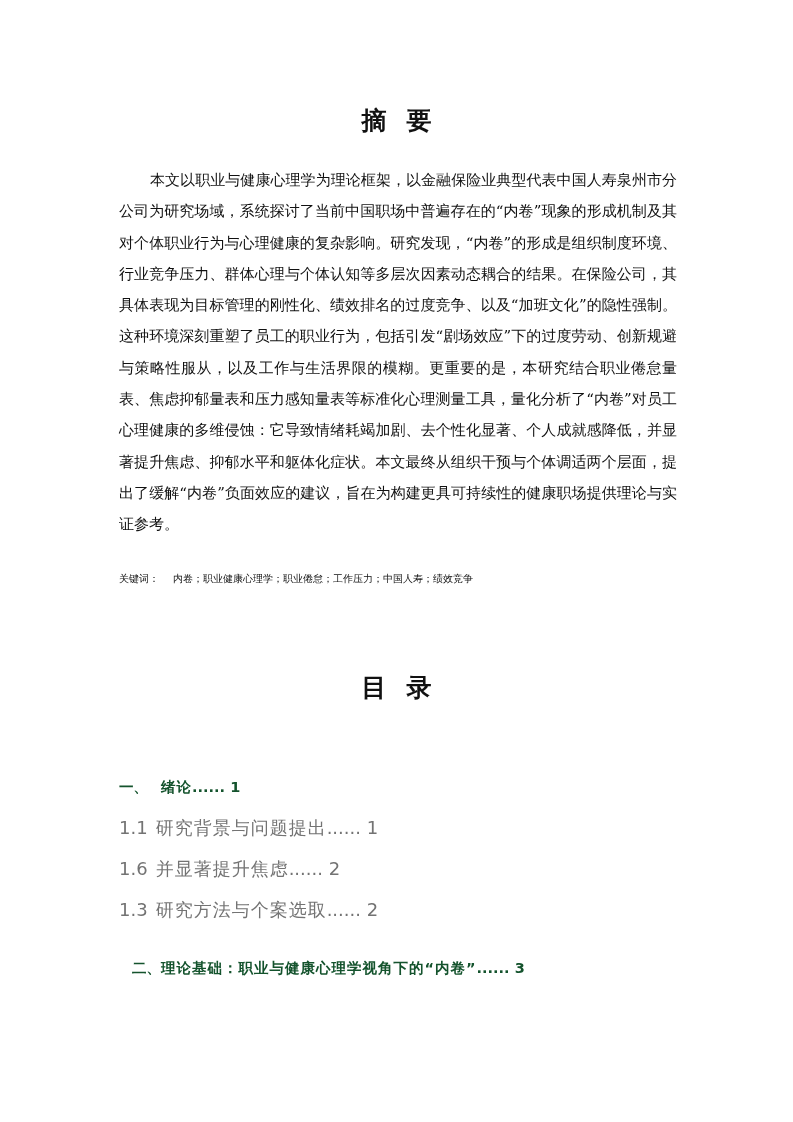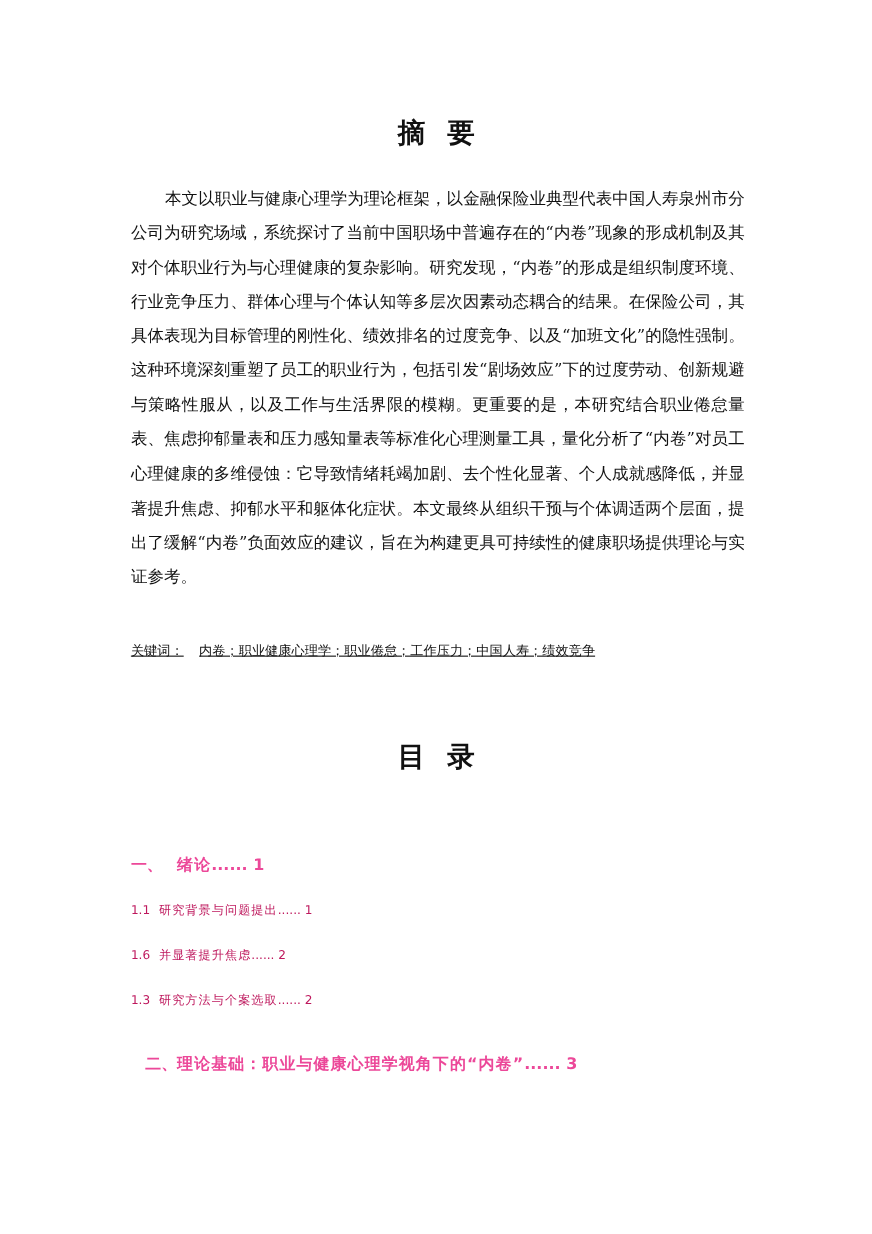--- a/index.html
+++ b/index.html
@@ -15,30 +15,30 @@
     font-weight: bold; font-size: 25px; letter-spacing: 0;
   }
   .title .gap { display: inline-block; width: 20px; }
   .abstract {
     position: absolute; left: 119px; top: 165px; width: 558px;
     font-size: 15px; line-height: 31.3px;
     text-align: justify; text-indent: 31px;
     margin: 0;
   }
   .keywords {
-    position: absolute; left: 119px; top: 579px; width: 580px;
-    font-size: 12px; line-height: 24px; white-space: nowrap; text-decoration: underline;
+    position: absolute; left: 119px; top: 567px; width: 580px;
+    font-size: 10px; line-height: 24px; white-space: nowrap;
   }
   .keywords .kw-label { margin-right: 14px; }
   .toc-item {
     position: absolute; left: 119px; white-space: nowrap;
     font-family: "DejaVu Sans", "Liberation Sans", sans-serif;
-    font-size: 11px; line-height: 20px; color: #be185d;
+    font-size: 18px; line-height: 20px; color: #737373;
   }
-  .toc-item.l1 { font-weight: bold; color: #ec4899; font-size: 14.5px; }
+  .toc-item.l1 { font-weight: bold; color: #14532d; font-size: 14.5px; }
   .toc-item.l1 .num { display: inline-block; width: 42px; }
   .toc-item.l2 .num { margin-right: 8px; }
   .toc-item .txt { letter-spacing: 1px; }
 </style>
 </head>
 <body>
 
 <div class="page">
 
   <div class="title" style="top:104px;">

